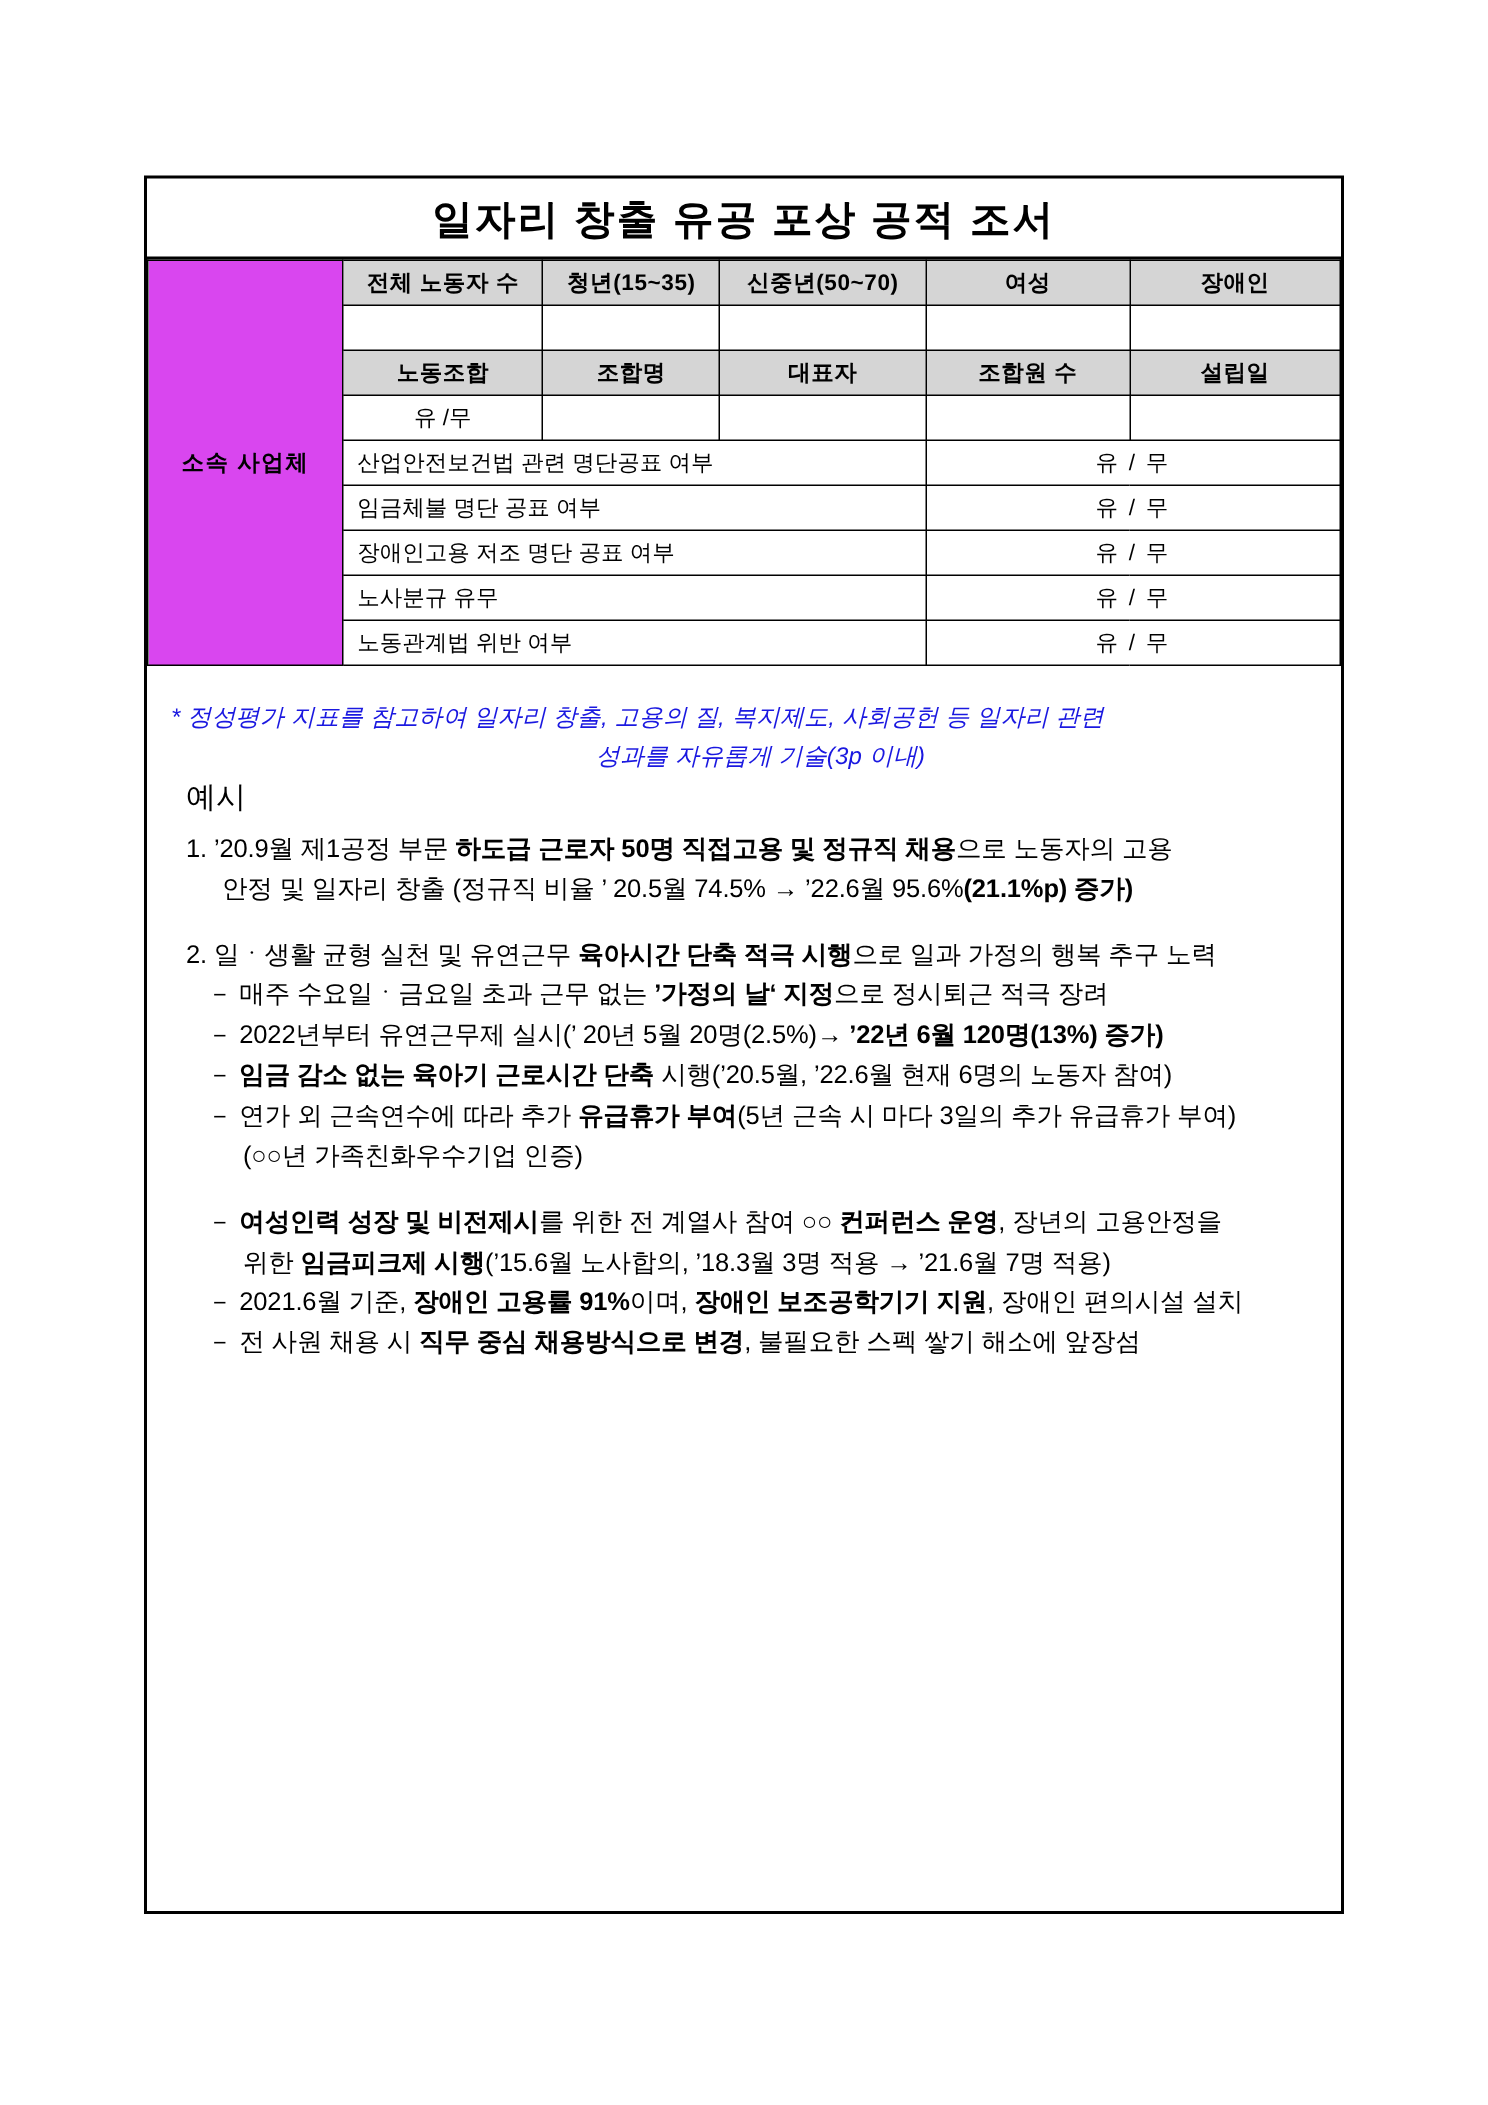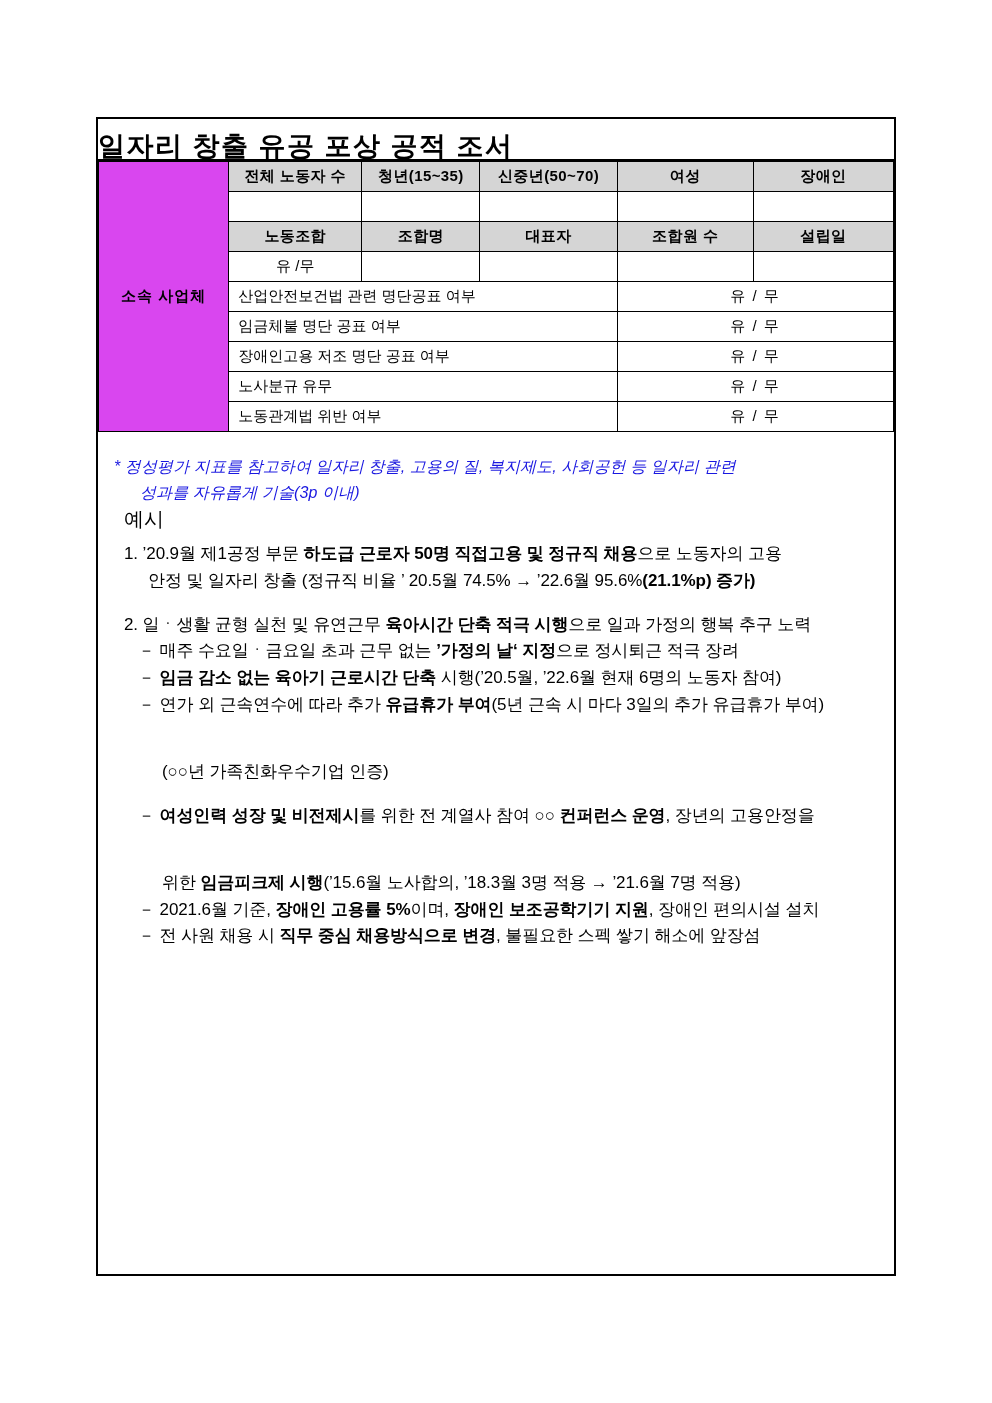--- a/index.html
+++ b/index.html
@@ -22,23 +22,23 @@
     top: 117px;
     width: 800px;
     height: 1159px;
     border: 2.5px solid #000000;
     box-sizing: border-box;
     background: #ffffff;
   }
 
   
   .doc-title {
-    height: 42px;
+    height: 54px;
     line-height: 54px;
-    text-align: left;
+    text-align: center;
     font-size: 27px;
     font-weight: bold;
     letter-spacing: 1.5px;
     border-bottom: 2.5px solid #000000;
     box-sizing: border-box;
     white-space: nowrap;
   }
 
   
   table.info {
@@ -82,39 +82,39 @@
 
   .note {
     color: #1a18e0;
     font-style: italic;
     font-size: 16px;
     line-height: 1.62;
     letter-spacing: 0.1px;
     padding-left: 8px;
     text-indent: -8px;
   }
-  .note .l2 { display: block; padding-left: 18px; text-indent: 0; }
+  .note .l2 { display: block; padding-left: 18px; text-indent: 0; text-align: center; }
 
   .example-label {
     font-size: 20px;
     margin-bottom: 8px;
     padding-left: 10px;
   }
 
   .item {
     font-size: 17px;
     line-height: 1.58;
     letter-spacing: -0.1px;
     padding-left: 10px;
   }
   .item-block { margin-bottom: 17px; }
   .ln { display: block; }
   .ln.i1 { padding-left: 24px; }   
   .ln.d0 { padding-left: 14px; }   
-  .ln.d1 { padding-left: 38px; margin-top: 40px; }   
+  .ln.d1 { padding-left: 38px; }   
   b { font-weight: bold; }
 </style>
 </head>
 <body>
 
 <div class="page">
 
   <div class="doc-title">일자리 창출 유공 포상 공적 조서</div>
 
   <table class="info">
@@ -190,26 +190,27 @@
     <div class="example-label">예시</div>
 
     <div class="item item-block">
       <span class="ln">1. ’20.9월 제1공정 부문 <b>하도급 근로자 50명 직접고용 및 정규직 채용</b>으로 노동자의 고용</span>
       <span class="ln i1">안정 및 일자리 창출 (정규직 비율 ’ 20.5월 74.5% → ’22.6월 95.6%<b>(21.1%p) 증가)</b></span>
     </div>
 
     <div class="item item-block">
       <span class="ln">2. 일ㆍ생활 균형 실천 및 유연근무 <b>육아시간 단축 적극 시행</b>으로 일과 가정의 행복 추구 노력</span>
       <span class="ln d0">－ 매주 수요일ㆍ금요일 초과 근무 없는 <b>’가정의 날‘ 지정</b>으로 정시퇴근 적극 장려</span>
+      <span class="ln d0">－ 2022년부터 유연근무제 실시(’ 20년 5월 20명(2.5%)→ <b>’22년 6월 120명(13%) 증가)</b></span>
       <span class="ln d0">－ <b>임금 감소 없는 육아기 근로시간 단축</b> 시행(’20.5월, ’22.6월 현재 6명의 노동자 참여)</span>
       <span class="ln d0">－ 연가 외 근속연수에 따라 추가 <b>유급휴가 부여</b>(5년 근속 시 마다 3일의 추가 유급휴가 부여)</span>
       <span class="ln d1">(○○년 가족친화우수기업 인증)</span>
     </div>
 
     <div class="item item-block">
       <span class="ln d0">－ <b>여성인력 성장 및 비전제시</b>를 위한 전 계열사 참여 ○○ <b>컨퍼런스 운영</b>, 장년의 고용안정을</span>
       <span class="ln d1">위한 <b>임금피크제 시행</b>(’15.6월 노사합의, ’18.3월 3명 적용 → ’21.6월 7명 적용)</span>
-      <span class="ln d0">－ 2021.6월 기준, <b>장애인 고용률 5%</b>이며, <b>장애인 보조공학기기 지원</b>, 장애인 편의시설 설치</span>
+      <span class="ln d0">－ 2021.6월 기준, <b>장애인 고용률 91%</b>이며, <b>장애인 보조공학기기 지원</b>, 장애인 편의시설 설치</span>
       <span class="ln d0">－ 전 사원 채용 시 <b>직무 중심 채용방식으로 변경</b>, 불필요한 스펙 쌓기 해소에 앞장섬</span>
     </div>
 
   </div>
 </div>
 
 </body></html>

